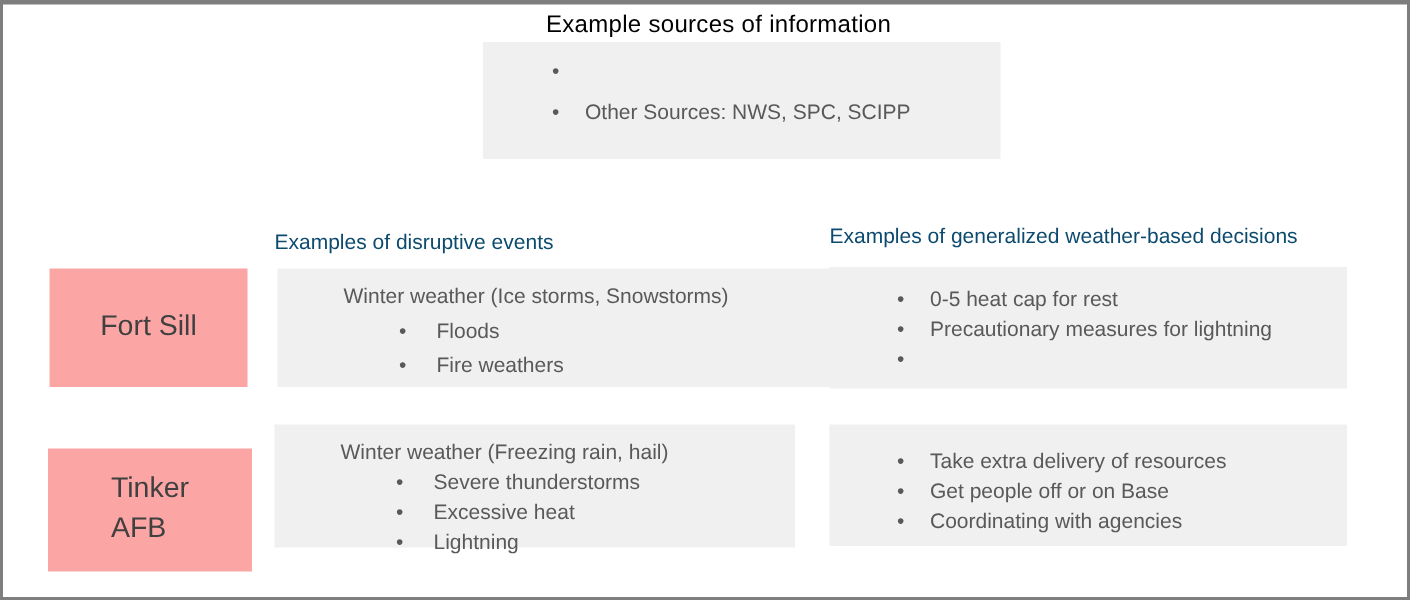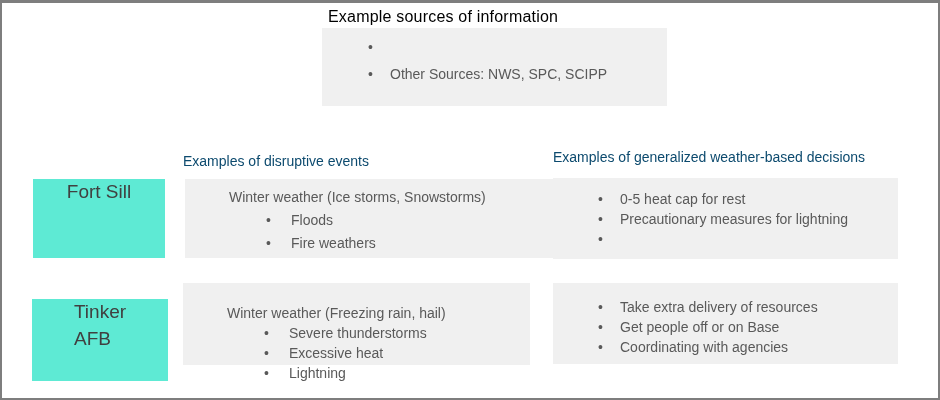--- a/index.html
+++ b/index.html
@@ -7,21 +7,21 @@
     position: relative;
     width: 940px;
     height: 400px;
     box-sizing: border-box;
     background: #ffffff;
     border: 2px solid #7e7e7e;
     border-top-width: 3px;
     font-family: "Liberation Sans", sans-serif;
     overflow: hidden;
   }
-  .abs { position: absolute; }
+  .abs { position: absolute; margin-left: 36px; }
 
   .title {
     left: 326px; top: 5px;
     font-size: 16px;
     color: #000000;
     letter-spacing: 0.2px;
   }
 
   .panel {
     position: absolute;
@@ -32,33 +32,34 @@
 
   .sources-box { left: 320px; top: 25px; width: 345px; height: 78px; padding-top: 6px; box-sizing: border-box; }
   .sources-box .bullet-row { line-height: 27px; padding-left: 46px; }
 
   .col-header { position: absolute; font-size: 14px; color: #0c4a6e; }
   .header-events { left: 181px; top: 150px; }
   .header-decisions { left: 551px; top: 146px; }
 
   .base-box {
     position: absolute;
-    background: #5eead4;
+    background: #fca5a5;
     color: #404040;
     display: flex;
+    align-items: center;
     justify-content: center;
     font-size: 19px;
   }
   .base-1 { left: 31px; top: 176px; width: 132px; height: 79px; }
   .base-2 { left: 30px; top: 280px; width: 136px; height: 82px; margin-top: 16px; }
   .base-label { white-space: pre-line; text-align: left; line-height: 1.4; }
 
   .events-1    { left: 183px; top: 176px; width: 372px; height: 79px; padding-top: 7px;  line-height: 23px; box-sizing: border-box; }
   .decisions-1 { left: 551px; top: 175px; width: 345px; height: 81px; padding-top: 11px; line-height: 20px; box-sizing: border-box; }
-  .events-2    { left: 181px; top: 280px; width: 347px; height: 82px; padding-top: 20px;  line-height: 20px; box-sizing: border-box; }
+  .events-2    { left: 181px; top: 280px; width: 347px; height: 82px; padding-top: 8px;  line-height: 20px; box-sizing: border-box; }
   .decisions-2 { left: 551px; top: 280px; width: 345px; height: 81px; padding-top: 14px; line-height: 20px; box-sizing: border-box; }
 
   .lead-line { padding-left: 44px; }
 
   .bullet-row { display: flex; }
   .bullet-marker { flex: 0 0 auto; }
   .events-panel    .bullet-row { padding-left: 81px; }
   .events-panel    .bullet-marker { width: 25px; }
   .decisions-panel .bullet-row { padding-left: 45px; }
   .decisions-panel .bullet-marker { width: 22px; }

